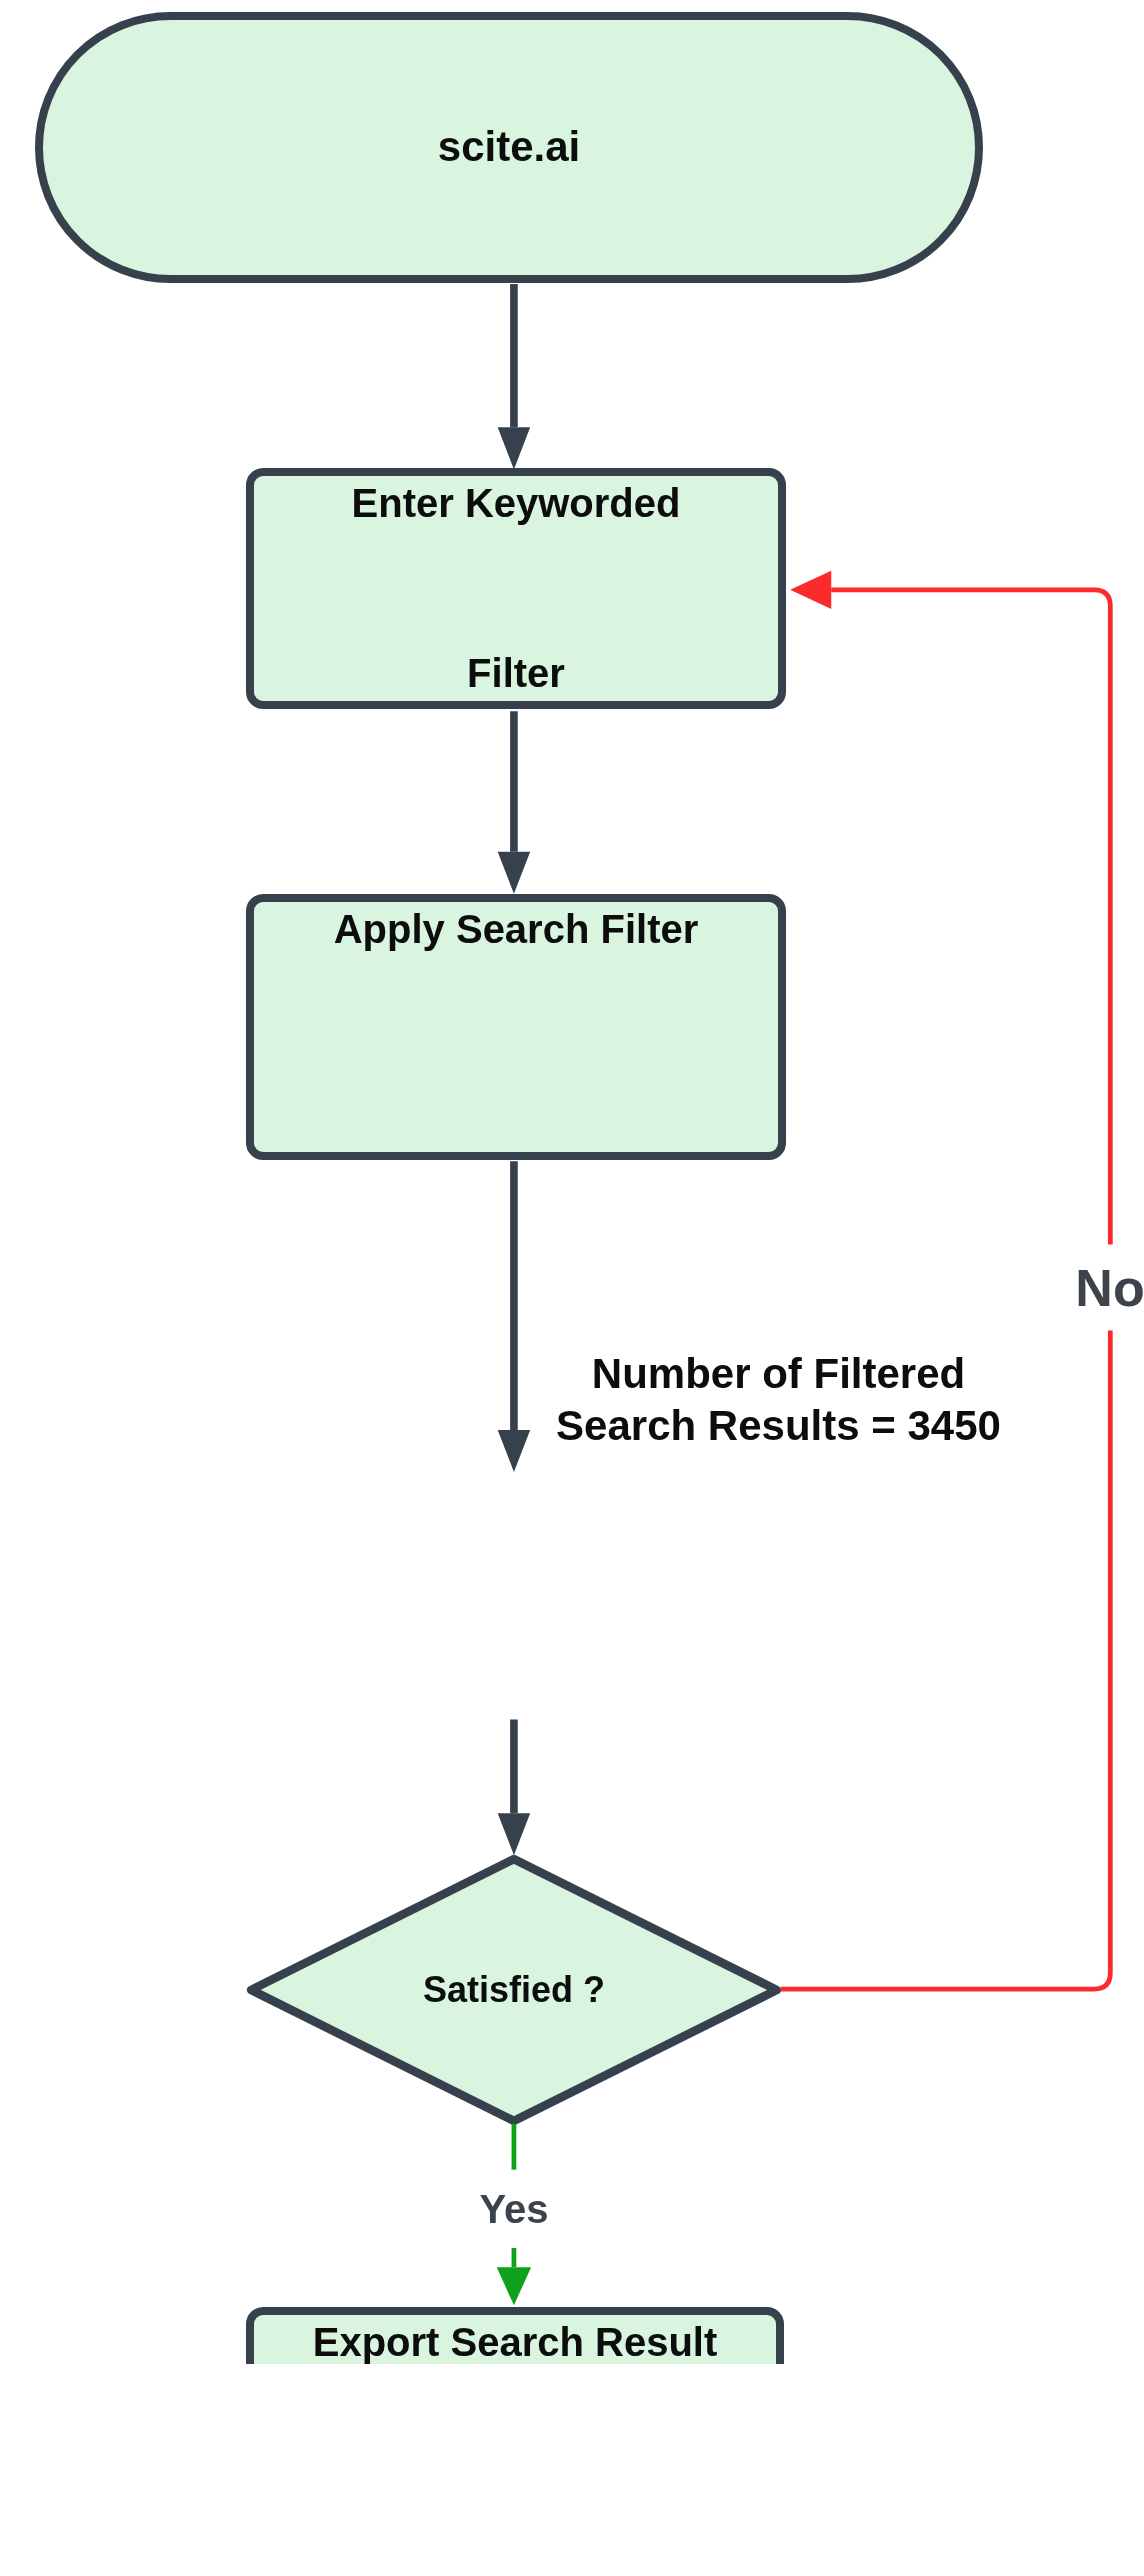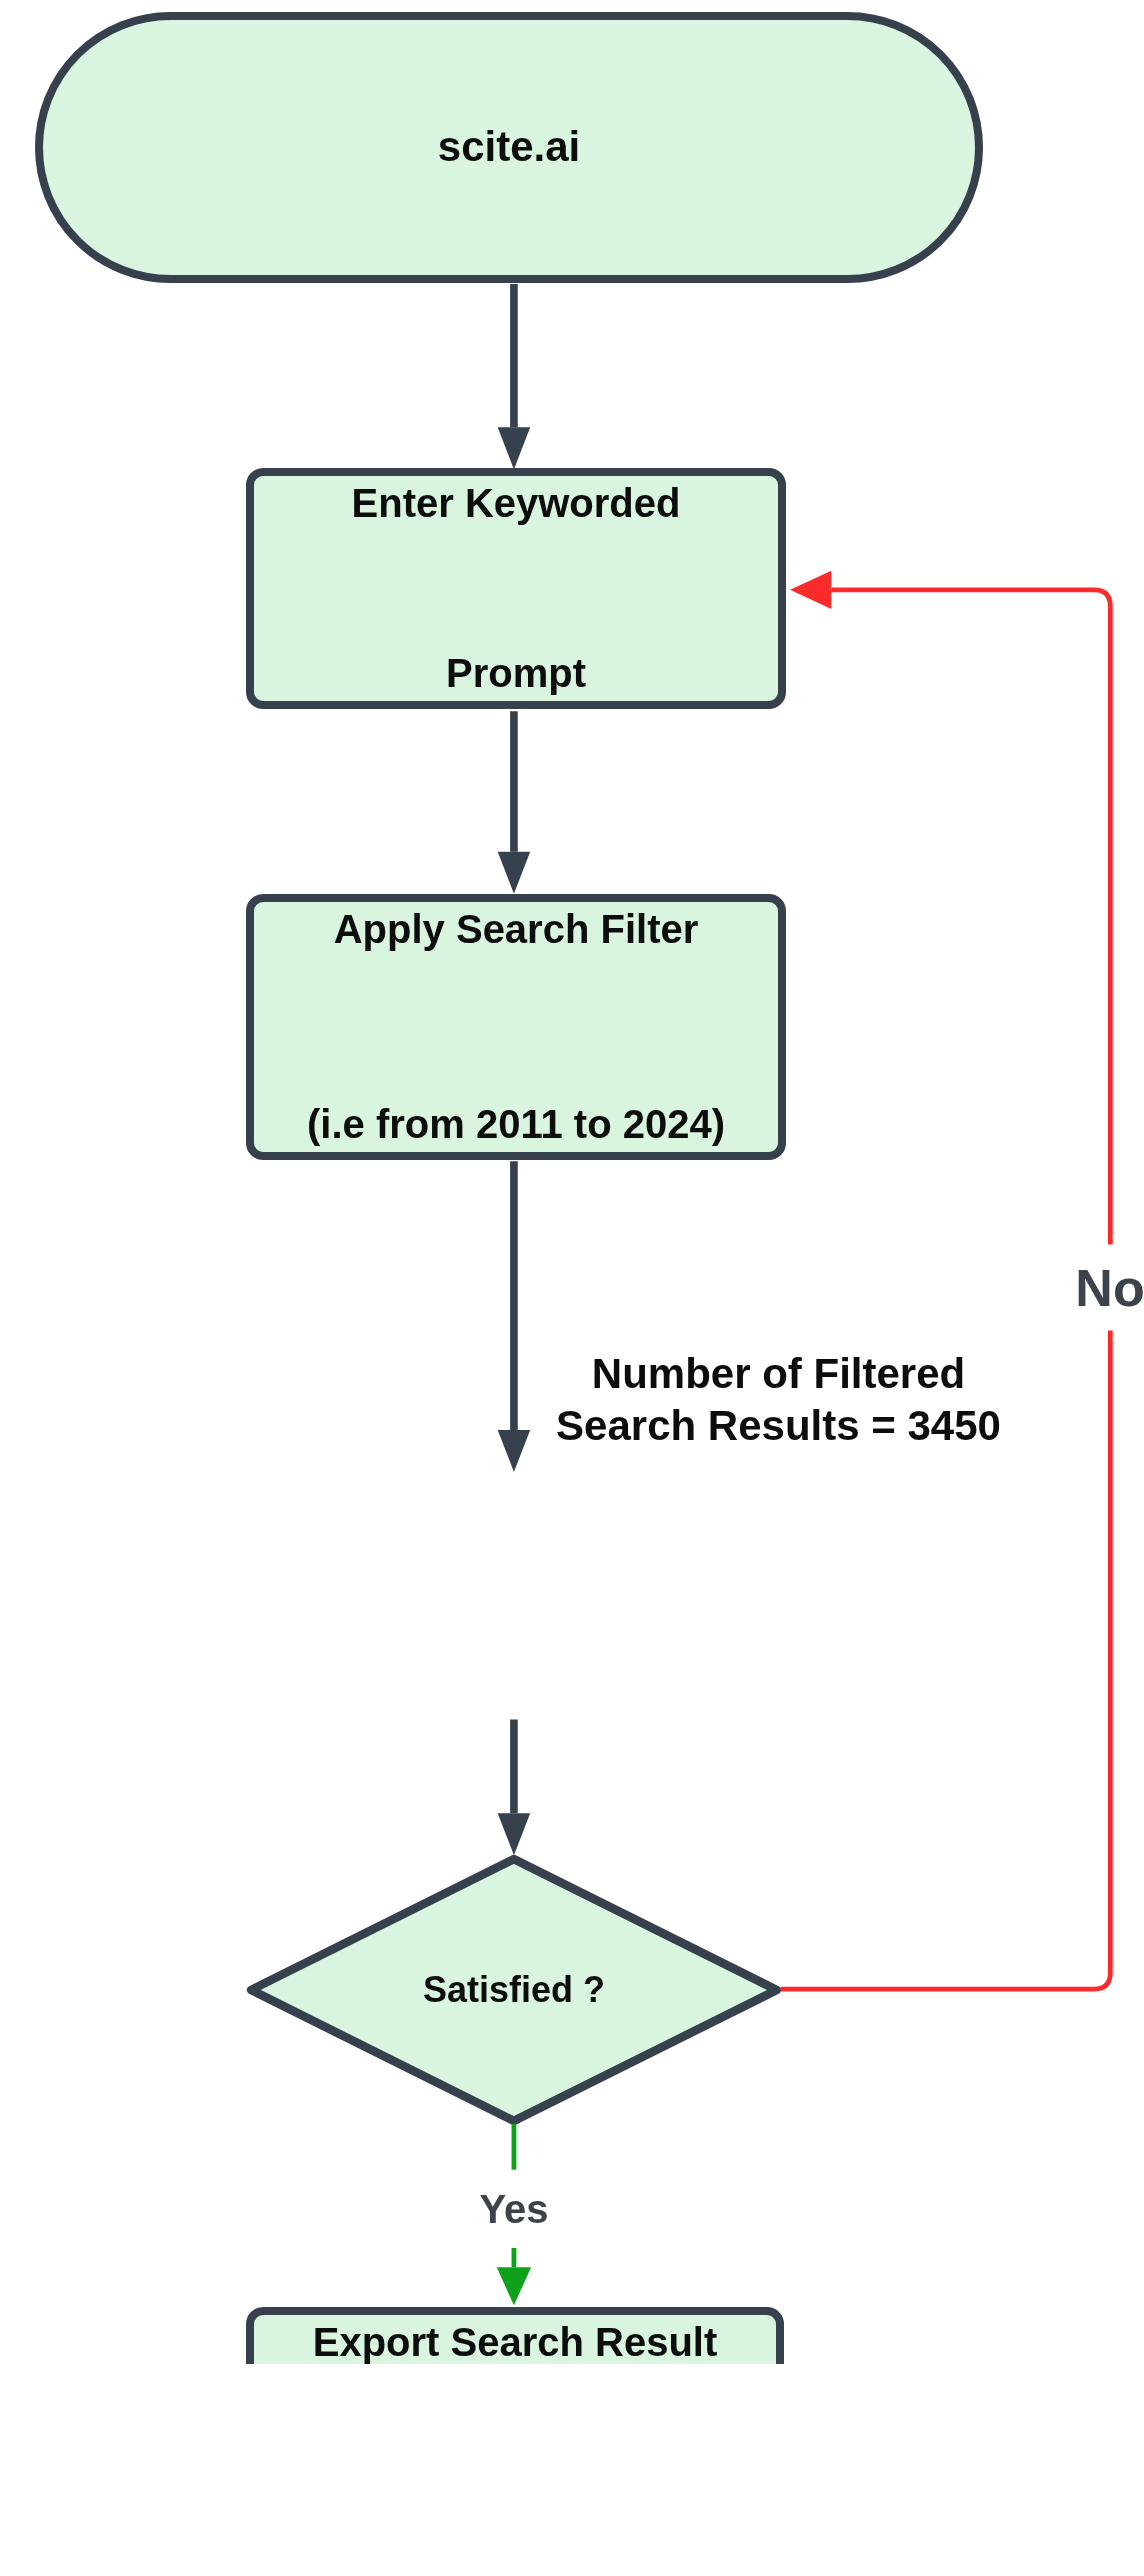--- a/index.html
+++ b/index.html
@@ -112,26 +112,25 @@
     <path class="edge-green" d="M521,2352 L521,2372"></path>
     <polygon class="arrowhead-green" points="503,2372 539,2372 521,2412"></polygon>
   </svg>
 
   <div class="node node-terminator">
     <span>scite.ai</span>
   </div>
 
   <div class="node node-process node-enter-prompt">
     <span>Enter Keyworded</span>
-    <span>Prompt</span>
+    <span>Filter</span>
   </div>
 
   <div class="node node-process node-apply-filter">
     <span>Apply Search Filter</span>
-    <span>(i.e from 2011 to 2024)</span>
   </div>
 
 
   <div class="diamond-label">
     <span>Satisfied ?</span>
   </div>
 
   <div class="node node-process node-export-result">
     <span>Export Search Result</span>
   </div>

